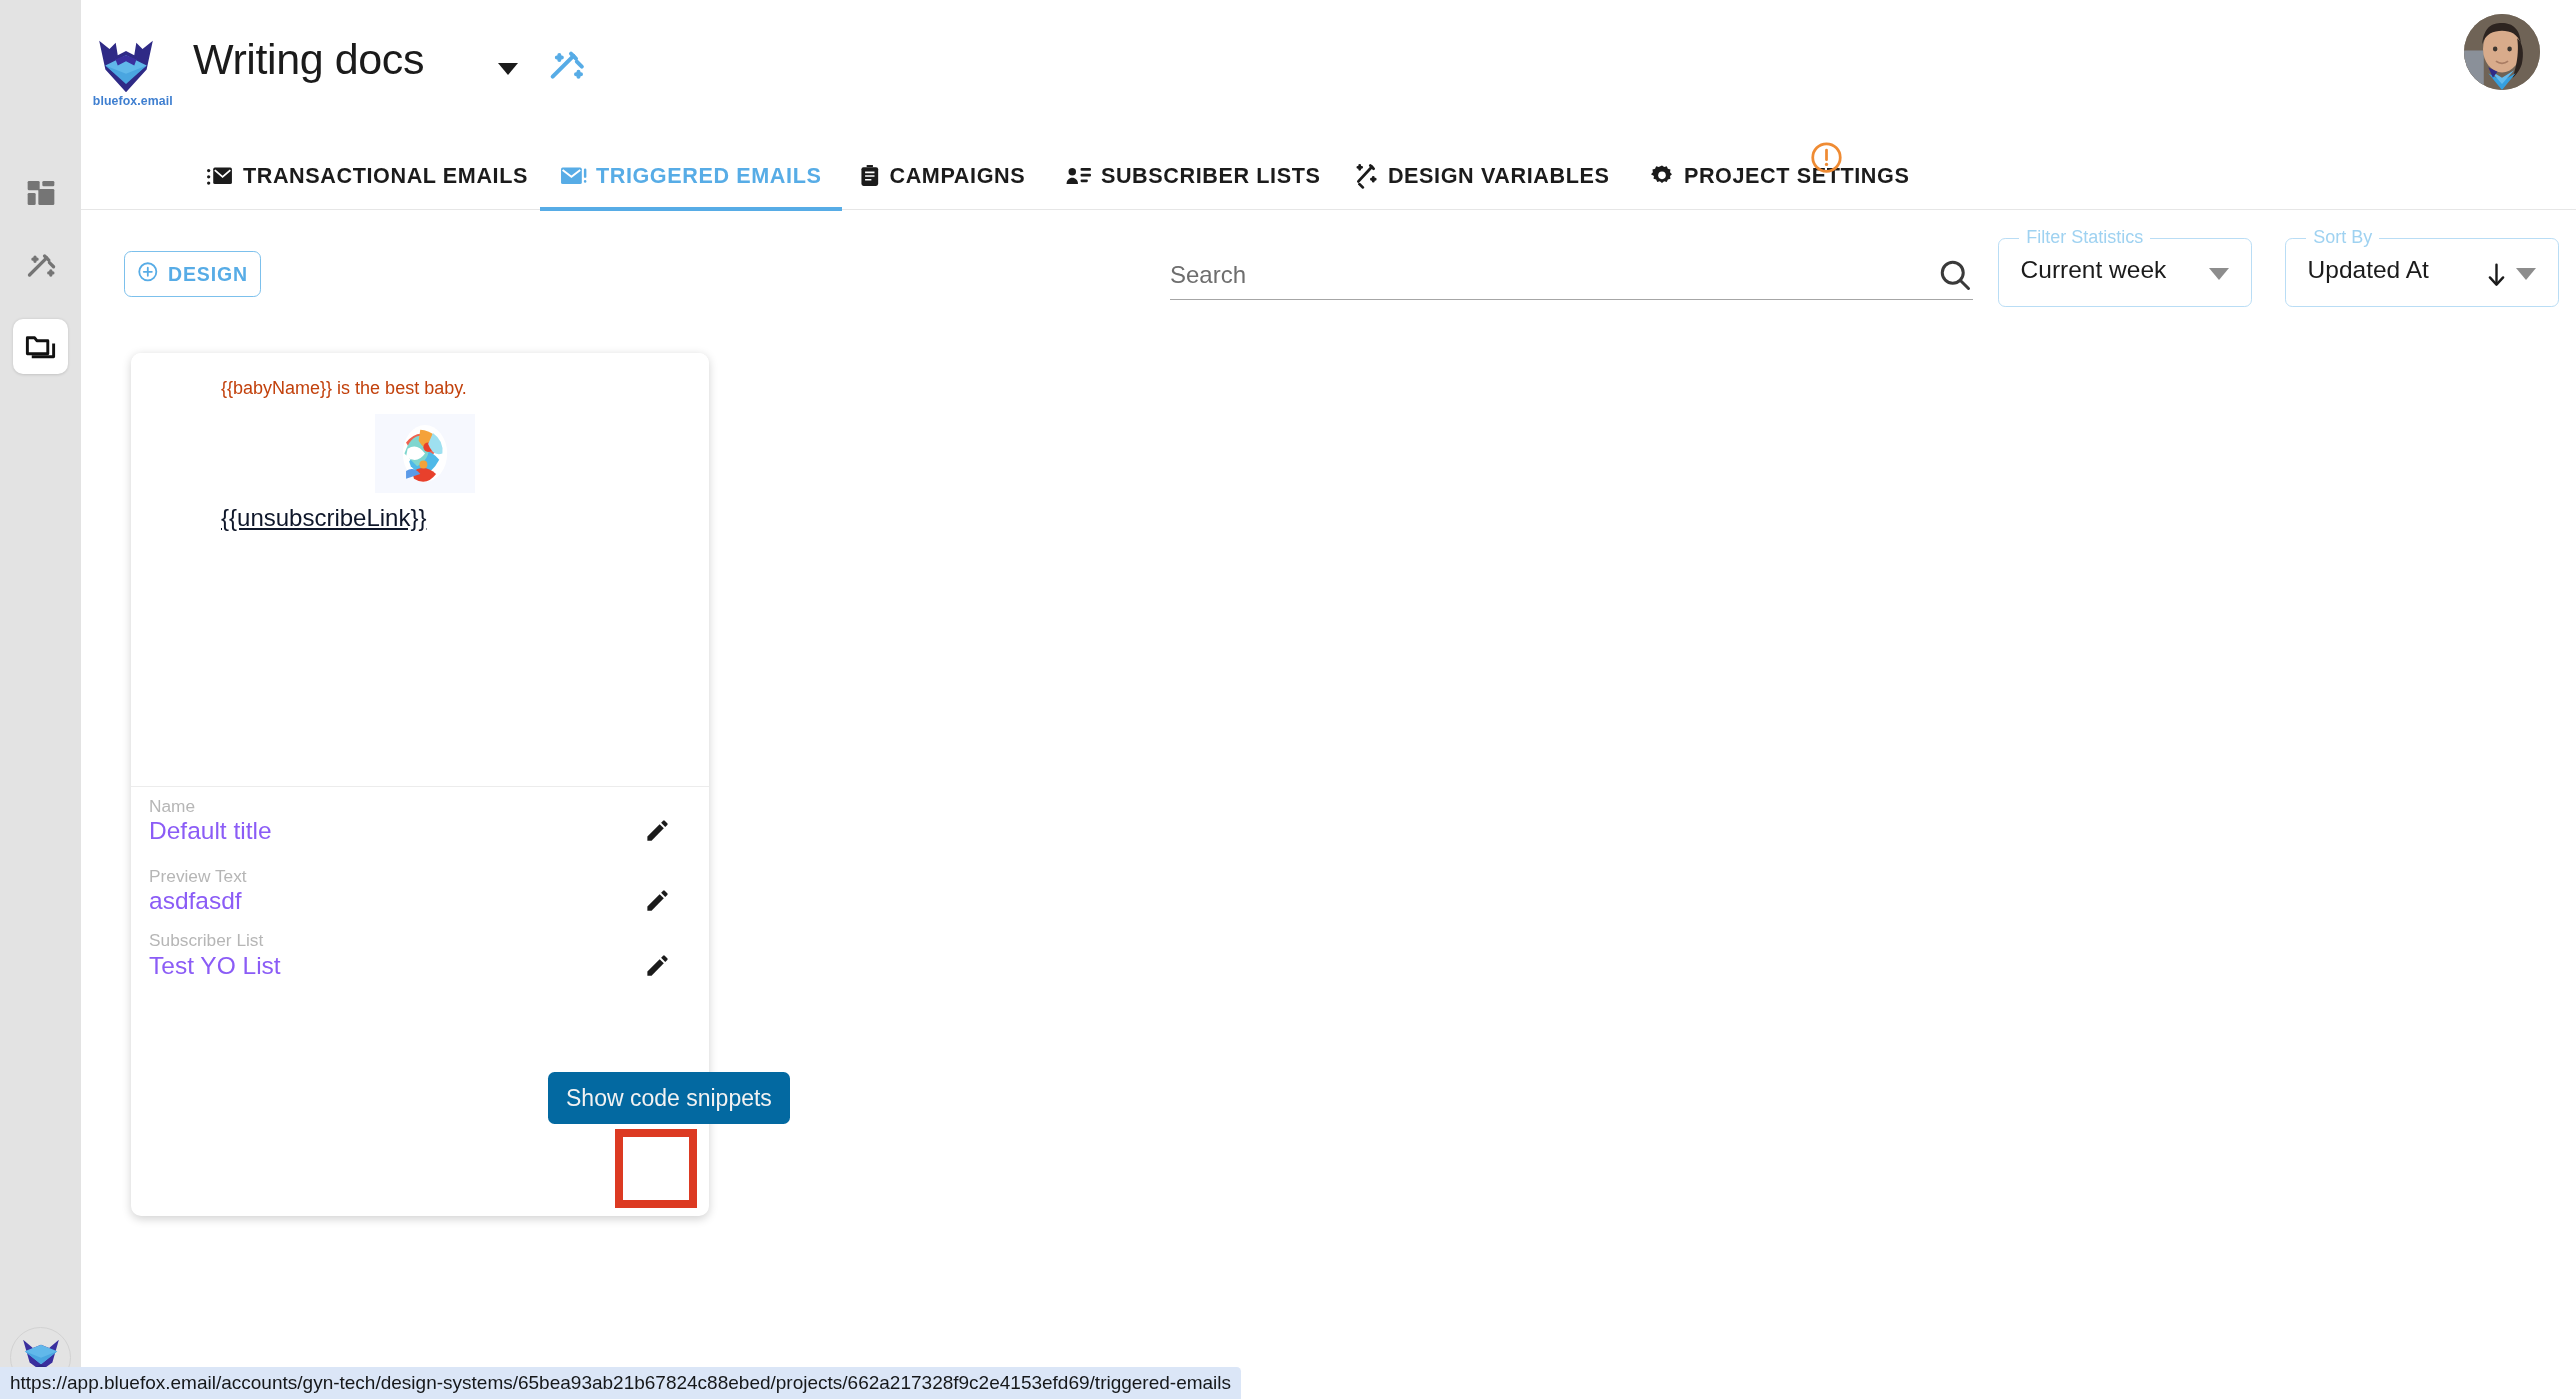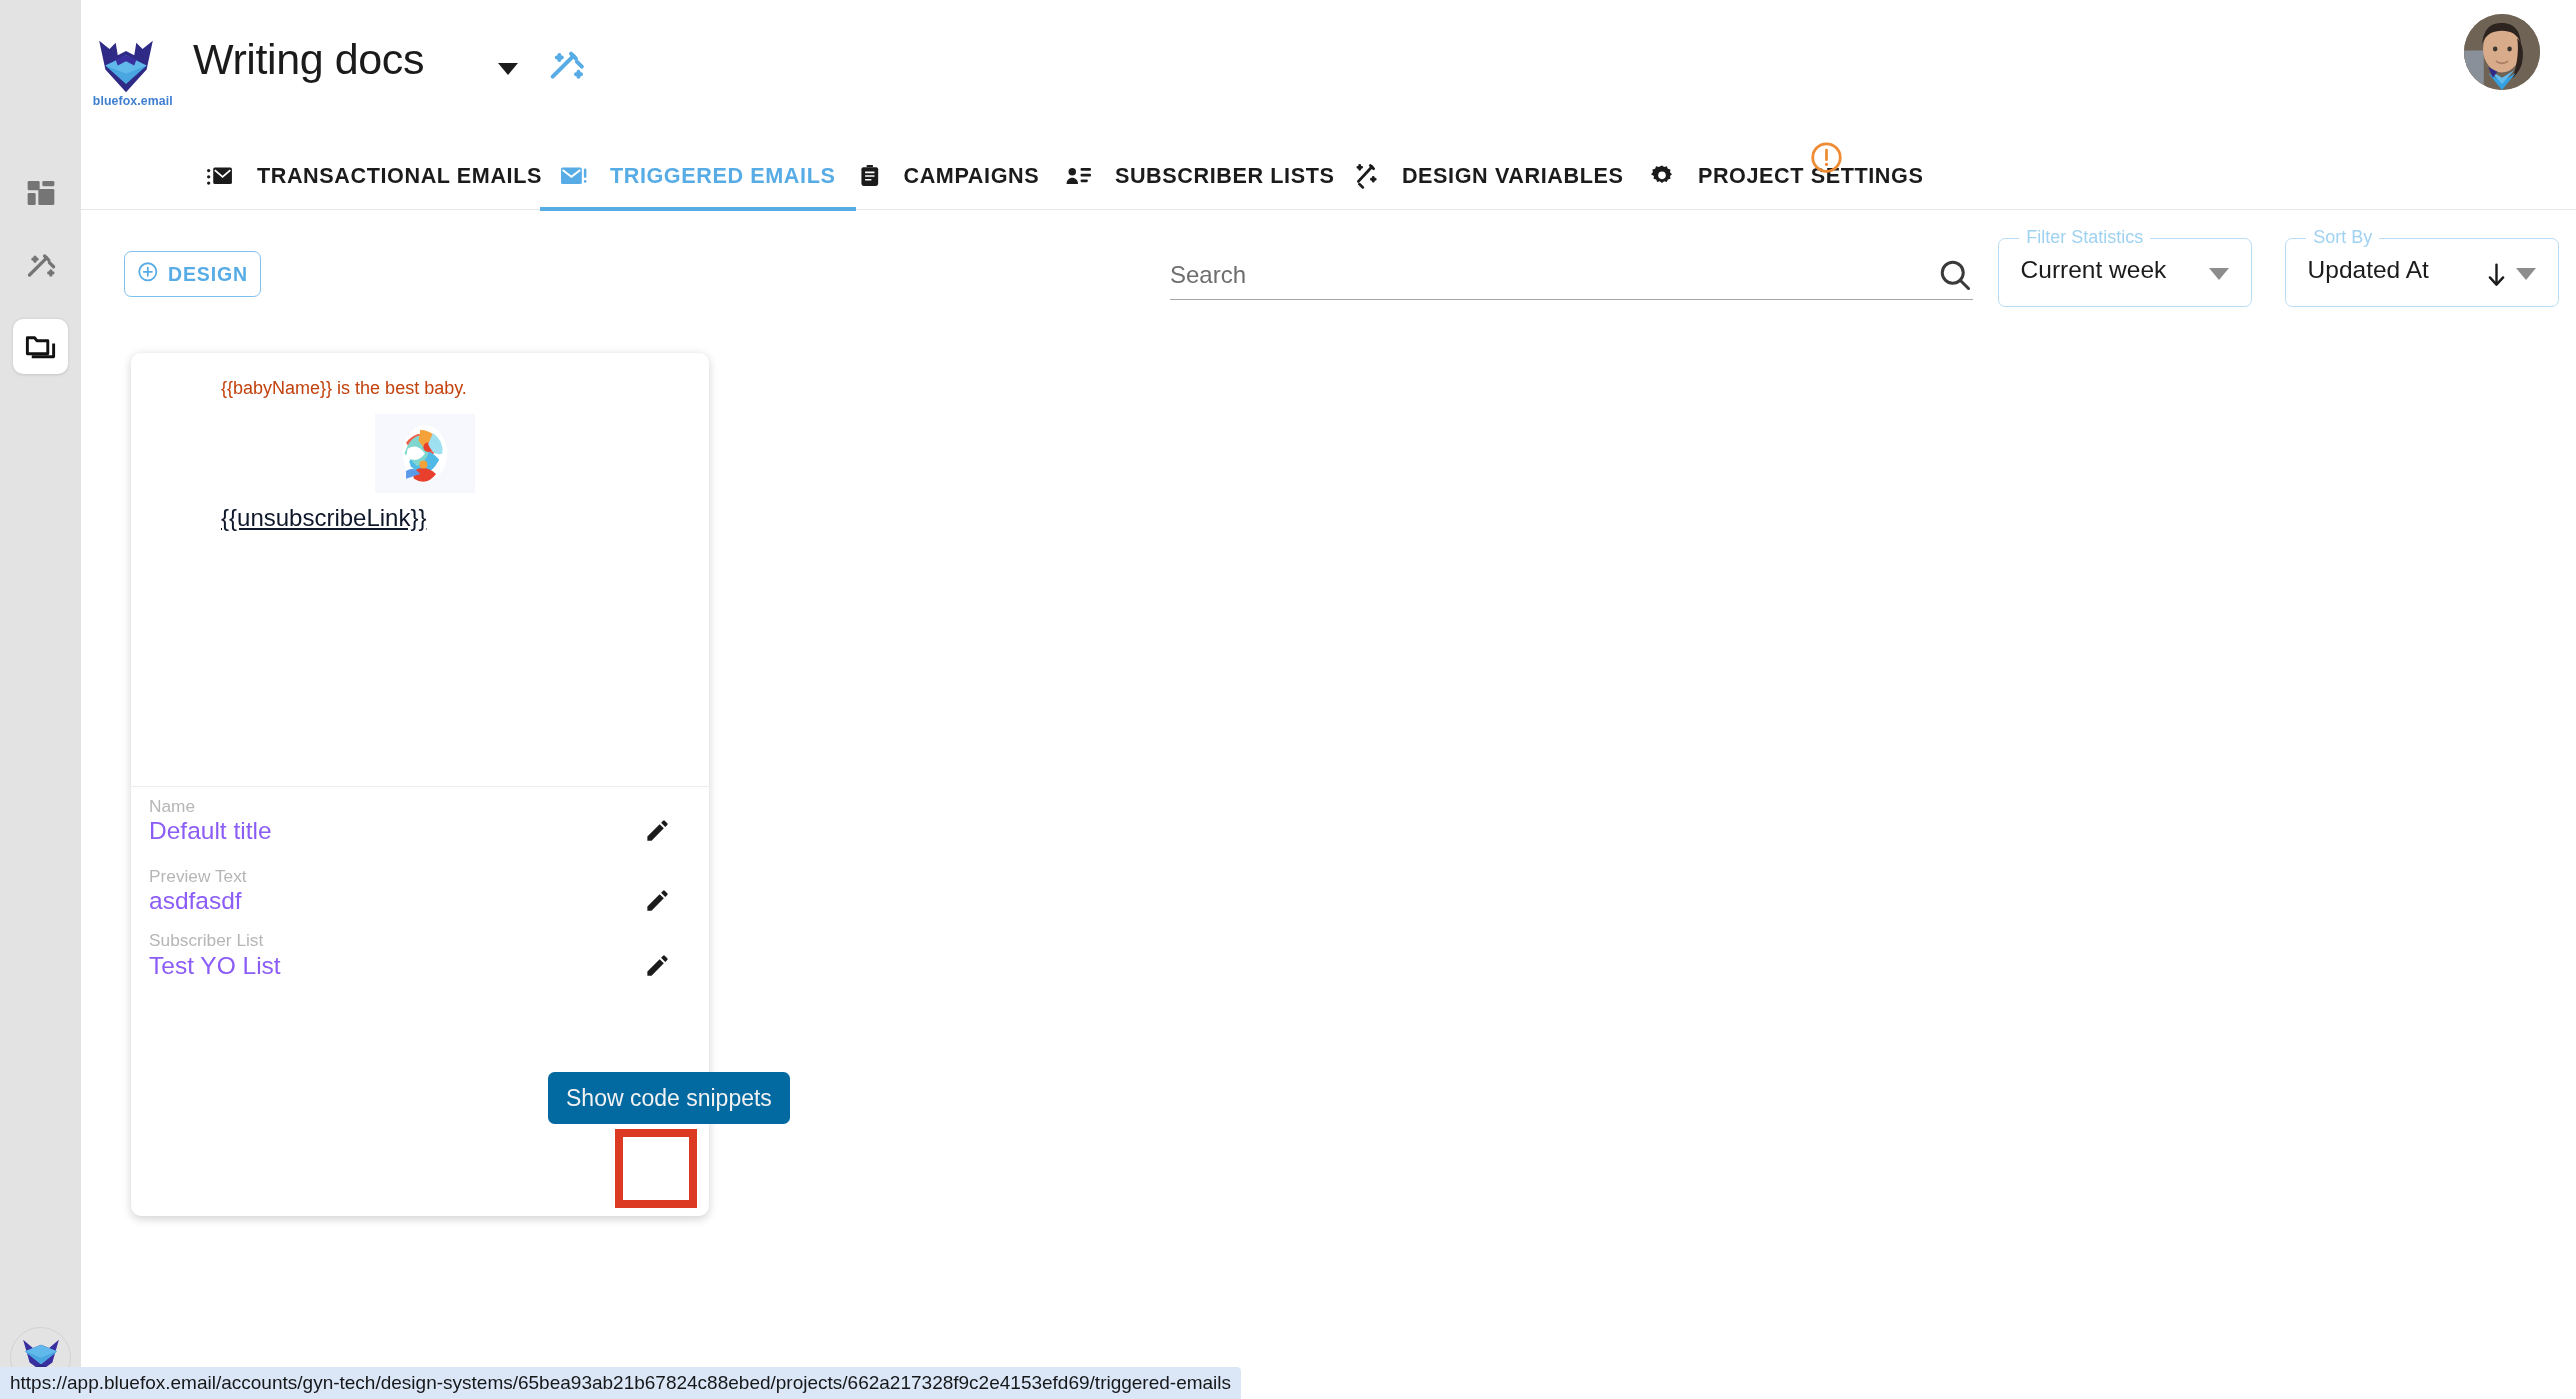--- a/index.html
+++ b/index.html
@@ -110,21 +110,21 @@
     position: absolute;
     left: 81px; top: 141px;
     width: calc(100% - 81px); height: 69px;
     border-bottom: 1.4px solid #e6e6e6;
   }
   .tab {
     position: absolute;
     top: 0; height: 69px;
     display: flex;
     align-items: center;
-    gap: 23px;
+    gap: 9px;
     cursor: pointer;
     color: #1b1b1b;
     font-size: 21.6px;
     font-weight: 600;
     letter-spacing: 0.6px;
     white-space: nowrap;
     padding: 0 2.9px;
   }
   .tab.active { color: #57ace6; }
   .tab.active::after {

